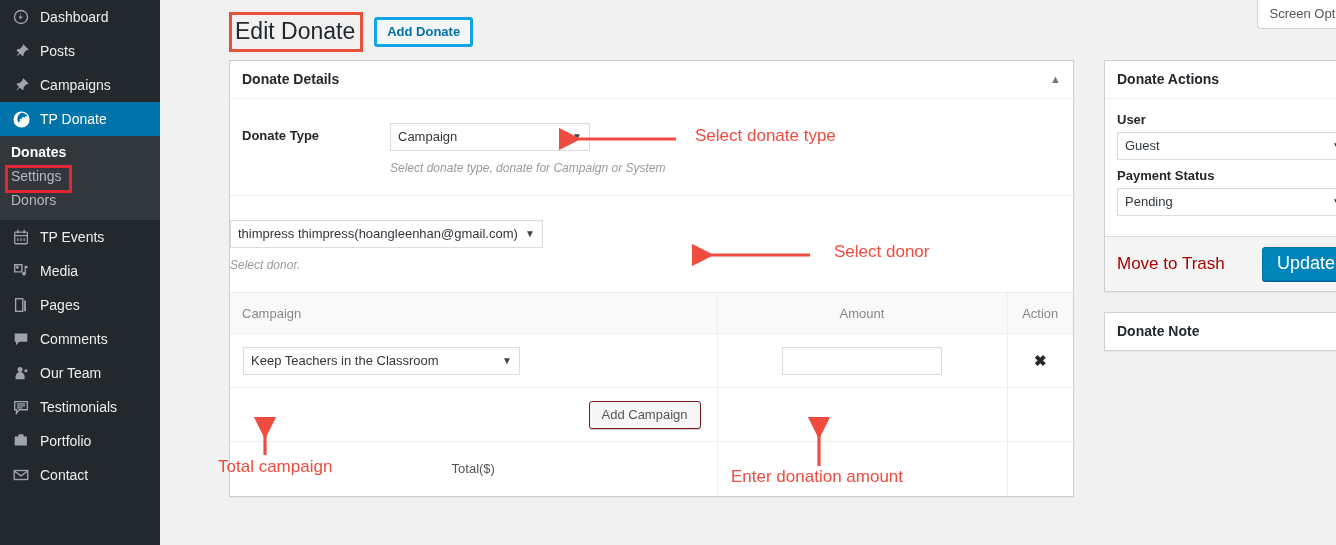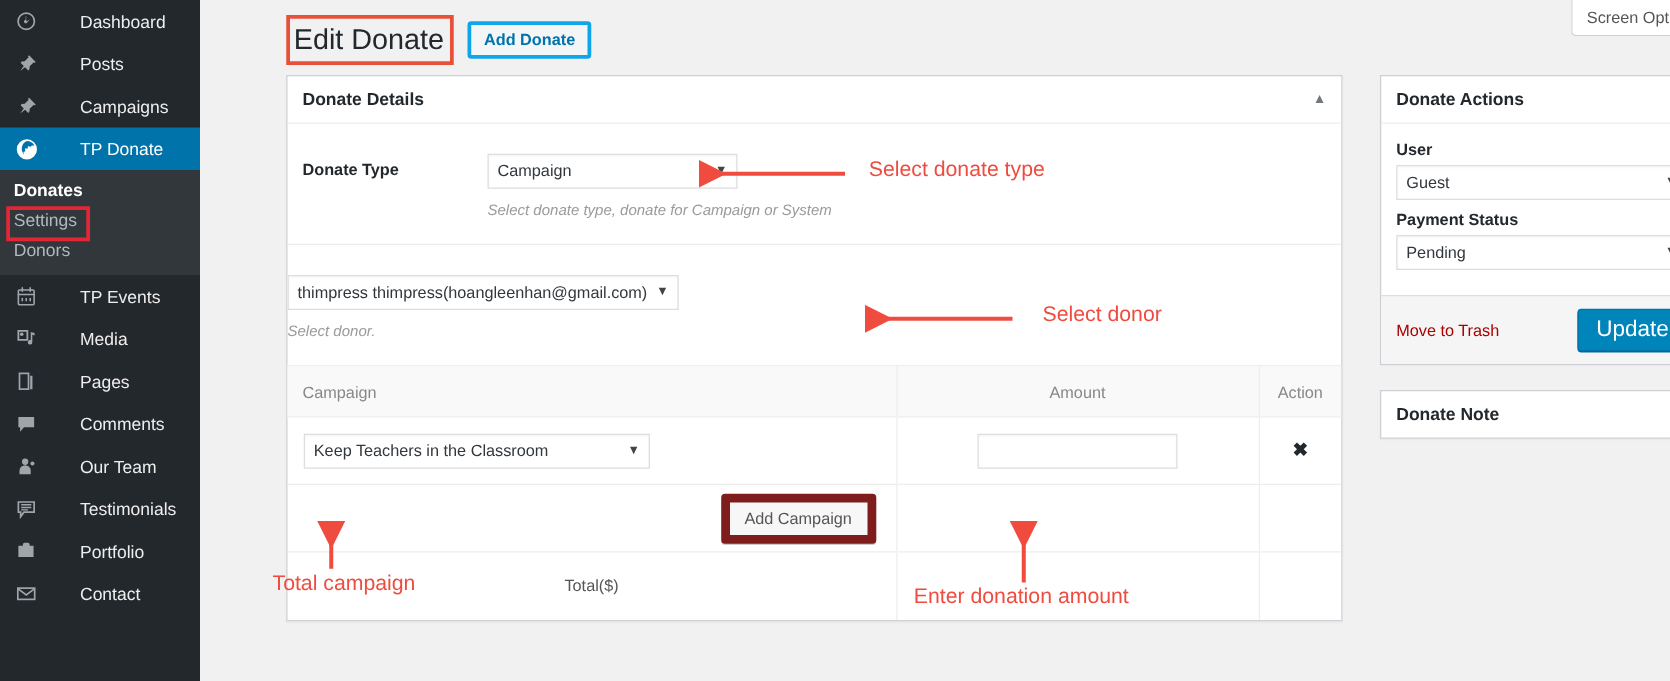--- a/index.html
+++ b/index.html
@@ -15,21 +15,21 @@
   .sidebar {
     position: absolute; left: 0; top: 0;
     width: 160px; height: 545px;
     background: #23282d;
     color: #eee;
   }
   .menu-item {
     display: flex; align-items: center;
     height: 34px; padding-left: 11px;
     font-size: 14px; color: #eee;
-    cursor: pointer; position: relative; gap: 24px;
+    cursor: pointer; position: relative;
   }
   .menu-item.active {
     background: #0073aa; color: #fff; font-weight: 400;
   }
   .menu-item.active .arrowtip {
     position: absolute; right: -8px; top: 50%;
     margin-top: -8px;
     width: 0; height: 0;
     border-top: 8px solid transparent;
     border-bottom: 8px solid transparent;
@@ -167,21 +167,21 @@
     box-shadow: inset 0 1px 2px rgba(0,0,0,.04);
     font-size: 13px; padding: 0 7px;
     font-family: "Liberation Sans", sans-serif;
   }
   .del-x {
     font-size: 15px; color: #23282d; font-weight: bold;
     cursor: pointer; line-height: 1;
   }
   .add-camp-btn {
     font-size: 13px; color: #555;
-    background: #f7f7f7; border: 7px solid #7f1d1d;
+    background: #f7f7f7; border: 1px solid #7f1d1d;
     border-radius: 3px; padding: 5px 12px 6px 12px;
     cursor: pointer;
     box-shadow: 0 1px 0 #ccc;
     font-family: "Liberation Sans", sans-serif;
   }
   .total-label { font-size: 13px; color: #555; padding-right: 18px; text-align: right; }
 
   
   .side-col { position: absolute; left: 896px; top: 60px; width: 259px; }
   .sc-body { padding: 8px 12px 12px 12px; }
@@ -200,21 +200,21 @@
   .sc-select .cs-caret {
     position: absolute; right: 7px; top: 0; font-size: 10px;
     color: #444; line-height: 26px;
   }
   .sc-footer {
     display: flex; align-items: center; justify-content: space-between;
     background: #f5f5f5; border-top: 1px solid #ddd;
     padding: 10px 12px;
   }
   .trash-link {
-    font-size: 13px; color: #a00; cursor: pointer;
+    font-size: 17px; color: #a00; cursor: pointer;
   }
   .update-btn {
     background: #0085ba; border: 1px solid #0073aa;
     color: #fff; font-size: 18px; font-weight: normal;
     padding: 5px 14px 6px 14px; border-radius: 3px;
     cursor: pointer; box-shadow: 0 1px 0 #006799;
     font-family: "Liberation Sans", sans-serif;
   }
   .note-box { margin-top: 20px; }
   .note-box .pb-header { border-bottom: none; }

